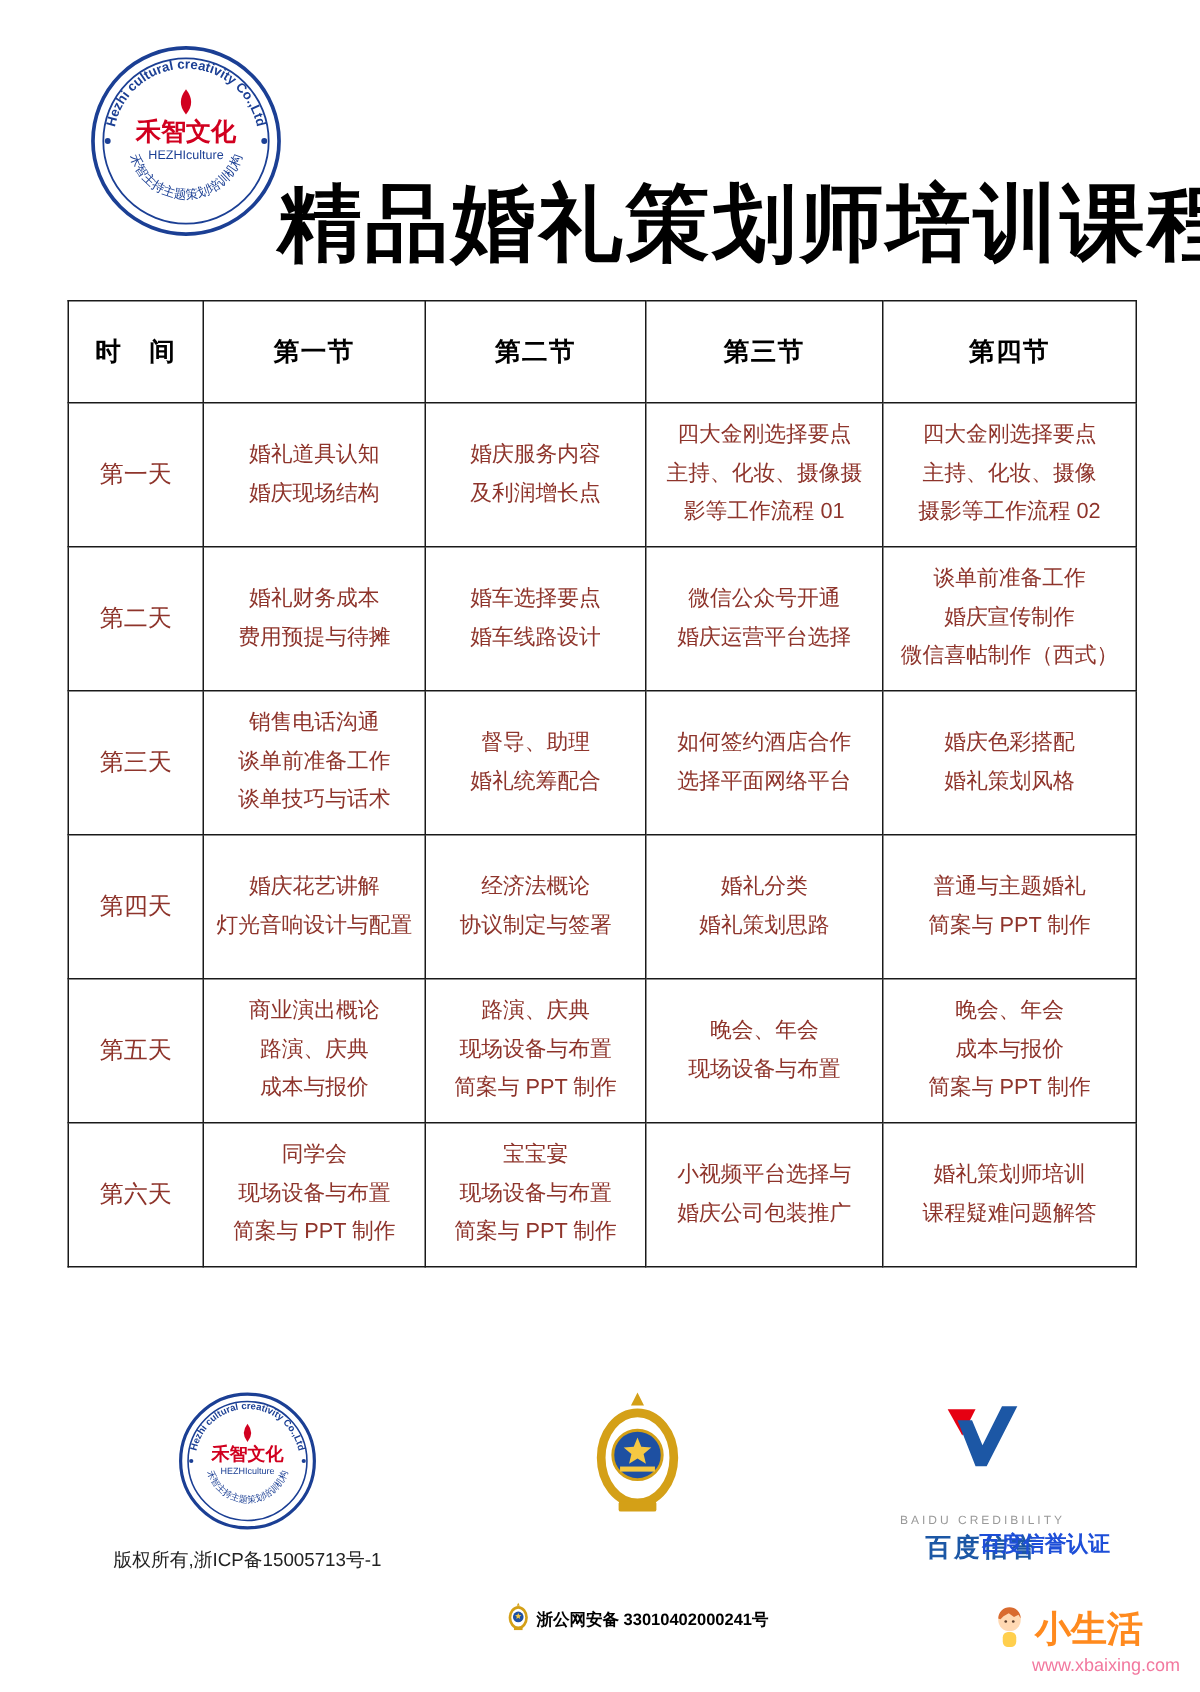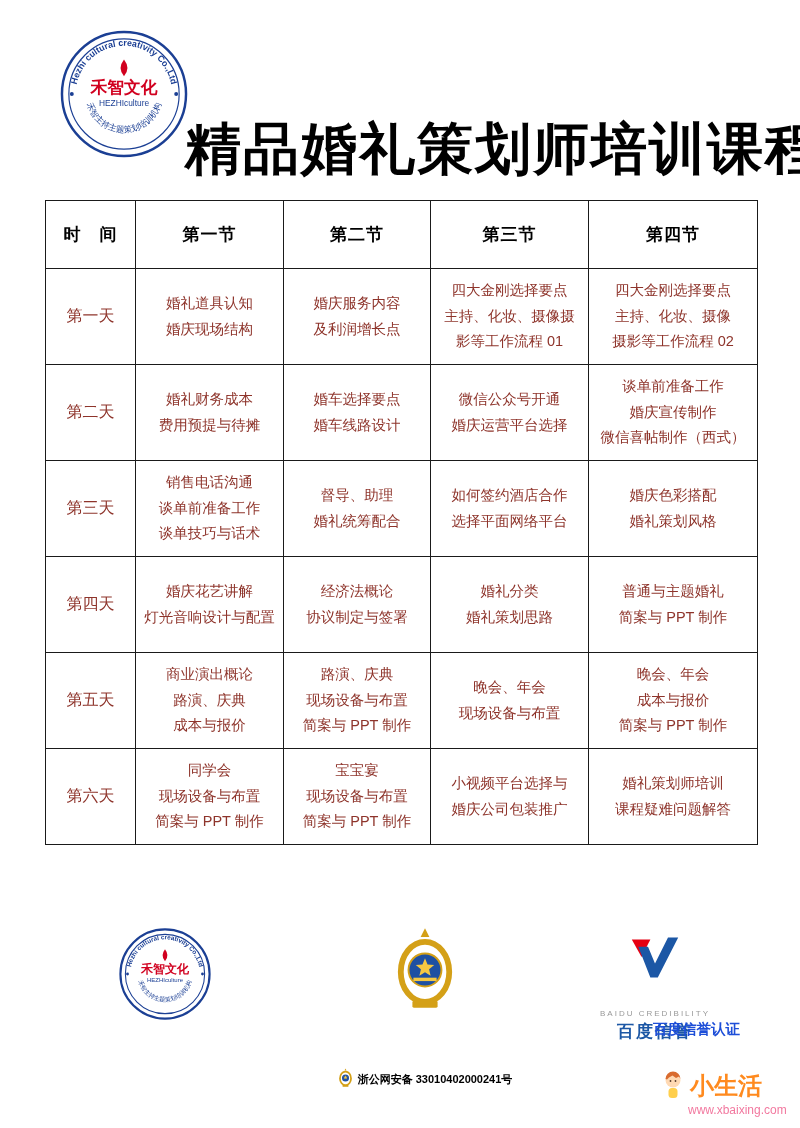--- a/index.html
+++ b/index.html
@@ -173,20 +173,21 @@
     <text font-size="8.5" fill="#1b3f94">
       <textPath href="#sealBot2" startOffset="50%" text-anchor="middle">禾智主持主题策划培训机构</textPath>
     </text>
     <path d="M65 30 q-7 9 0 17 q7 -8 0 -17" fill="#d1001f"></path>
     <text x="65" y="64" text-anchor="middle" font-size="17" font-weight="bold" fill="#d1001f">禾智文化</text>
     <text x="65" y="77" text-anchor="middle" font-size="8.5" fill="#1b3f94">HEZHIculture</text>
     <circle cx="12" cy="65" r="2" fill="#1b3f94"></circle>
     <circle cx="118" cy="65" r="2" fill="#1b3f94"></circle>
   </svg>
 
+  <div class="copyright">版权所有,浙ICP备15005713号-1</div>
 
   <svg class="police-badge" viewBox="0 0 64 86">
     <path d="M32 2 L36.5 11 L27.5 11 Z" fill="#d4a017"></path>
     <ellipse cx="32" cy="47" rx="25" ry="31" fill="none" stroke="#d4a017" stroke-width="6"></ellipse>
     <circle cx="32" cy="45" r="17" fill="#1e50a2" stroke="#d4a017" stroke-width="2"></circle>
     <polygon points="32,33 34.6,39.4 41.5,39.9 36.2,44.4 37.8,51.1 32,47.4 26.2,51.1 27.8,44.4 22.5,39.9 29.4,39.4" fill="#f5c842"></polygon>
     <rect x="20" y="53" width="24" height="3.5" fill="#f5c842"></rect>
     <rect x="19" y="77" width="26" height="7" rx="1.5" fill="#d4a017"></rect>
   </svg>
 

